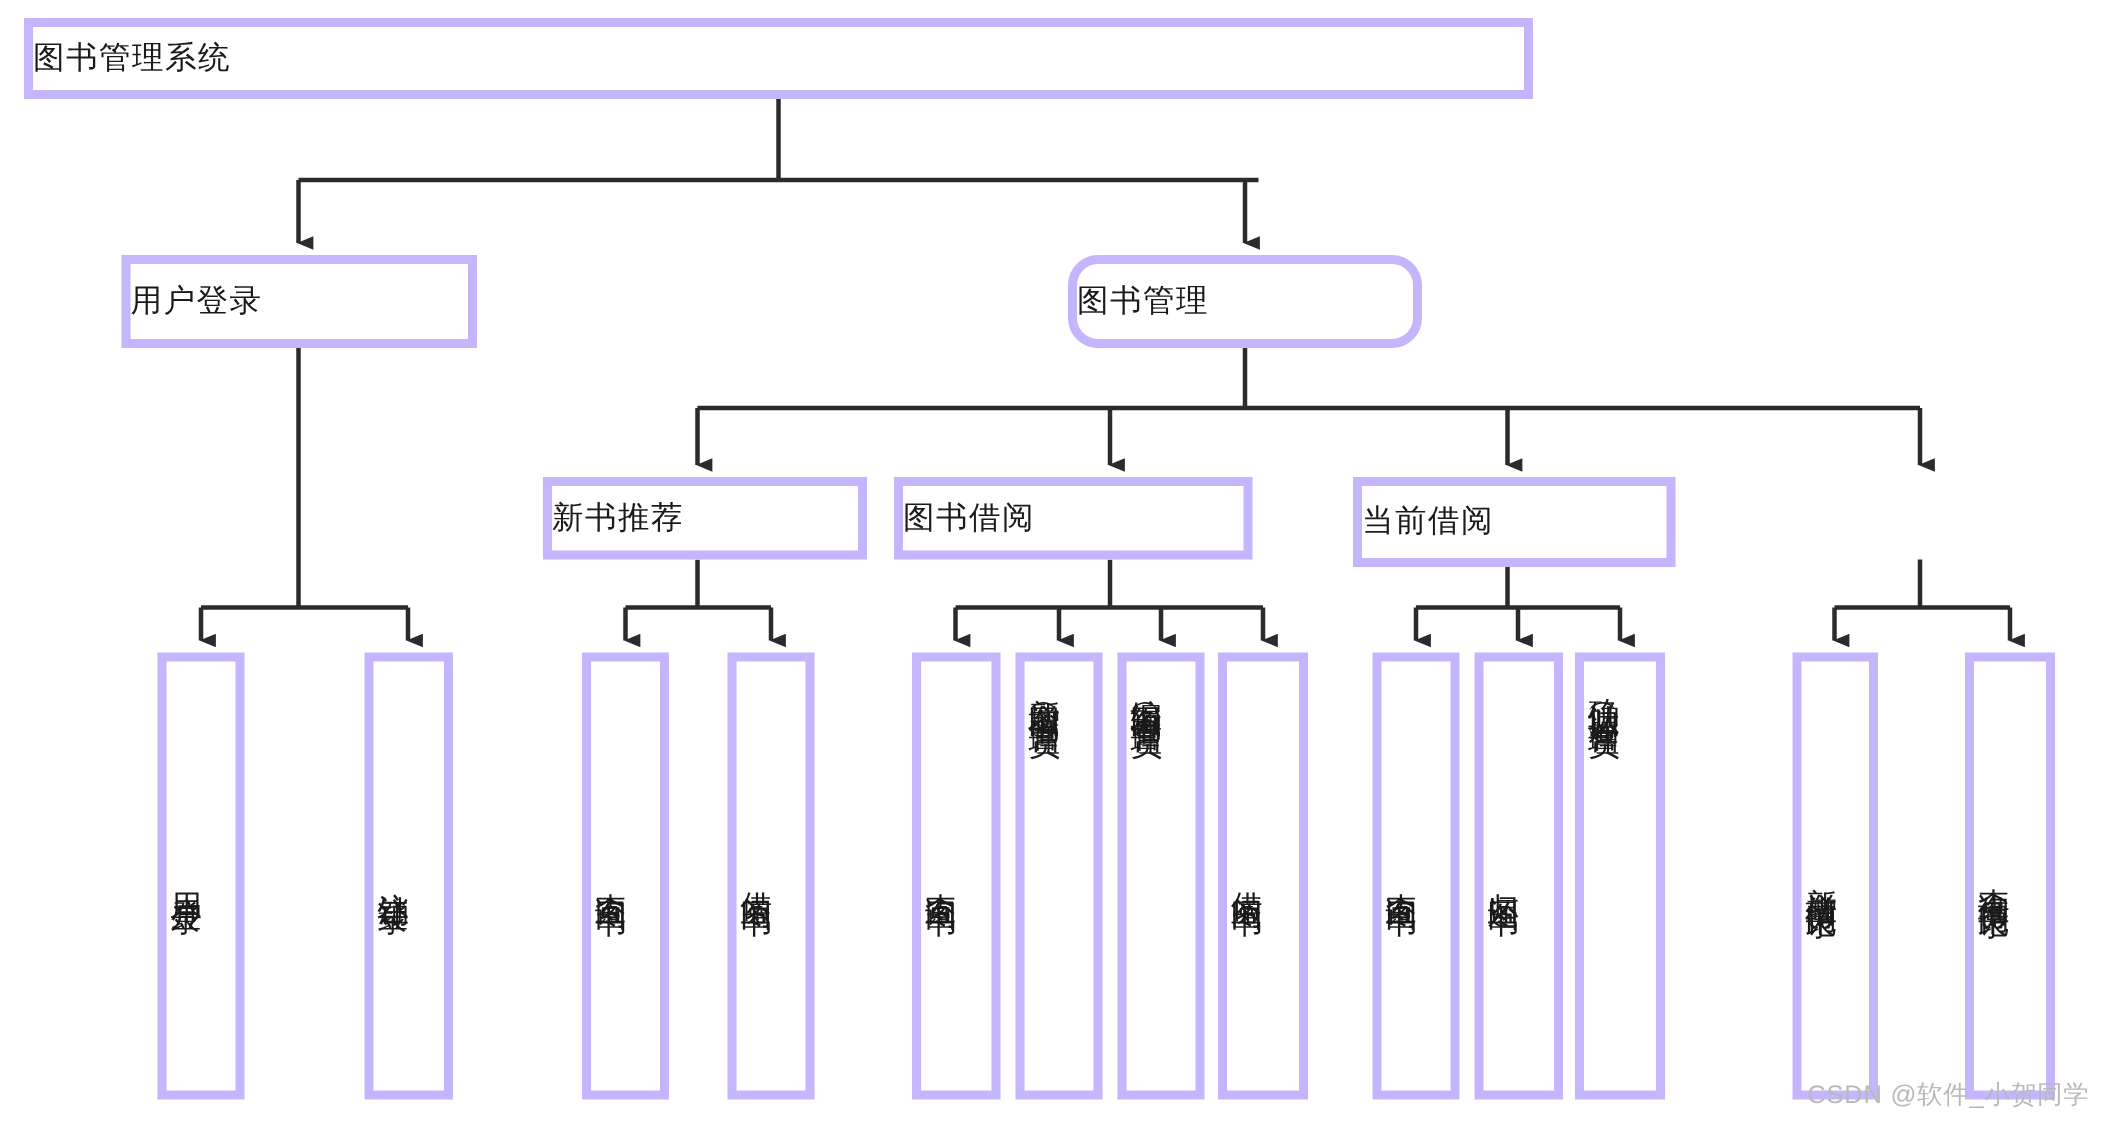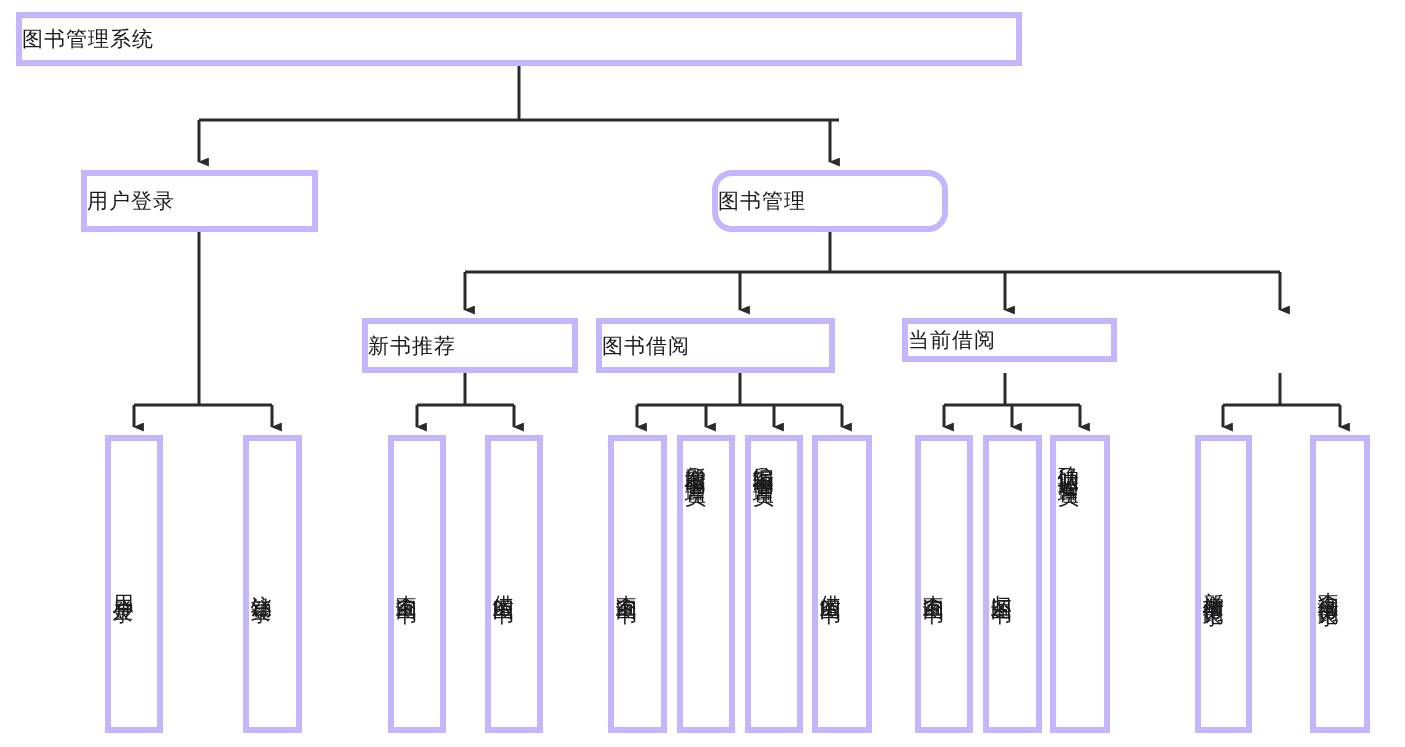--- a/index.html
+++ b/index.html
@@ -133,21 +133,21 @@
   <div class="node node-h" style="left:712px; top:170px; width:236px; height:62px;border-radius:20px;">
     <span class="label">图书管理</span>
   </div>
 
   <div class="node node-h" style="left:362px; top:318px; width:216px; height:55px;">
     <span class="label">新书推荐</span>
   </div>
   <div class="node node-h" style="left:596px; top:318px; width:239px; height:55px;">
     <span class="label">图书借阅</span>
   </div>
-  <div class="node node-h" style="left:902px; top:318px; width:215px; height:44px;">
+  <div class="node node-h" style="left:902px; top:318px; width:215px; height:60px;">
     <span class="label">当前借阅</span>
   </div>
 
   <div class="node node-v center" style="left:105px; top:435px; width:58px; height:298px;">
     <span class="label">用户登录</span>
   </div>
   <div class="node node-v center" style="left:243px; top:435px; width:59px; height:298px;">
     <span class="label">注销登录</span>
   </div>
 
@@ -181,14 +181,15 @@
     <span class="label">确认归还（管理员）</span>
   </div>
 
   <div class="node node-v center" style="left:1195px; top:435px; width:57px; height:298px;">
     <span class="label">新增借阅记录</span>
   </div>
   <div class="node node-v center" style="left:1310px; top:435px; width:60px; height:298px;">
     <span class="label">查询借阅记录</span>
   </div>
 
+  <div id="watermark">CSDN @软件_小贺同学</div>
 
 </div>
 
 </body></html>

